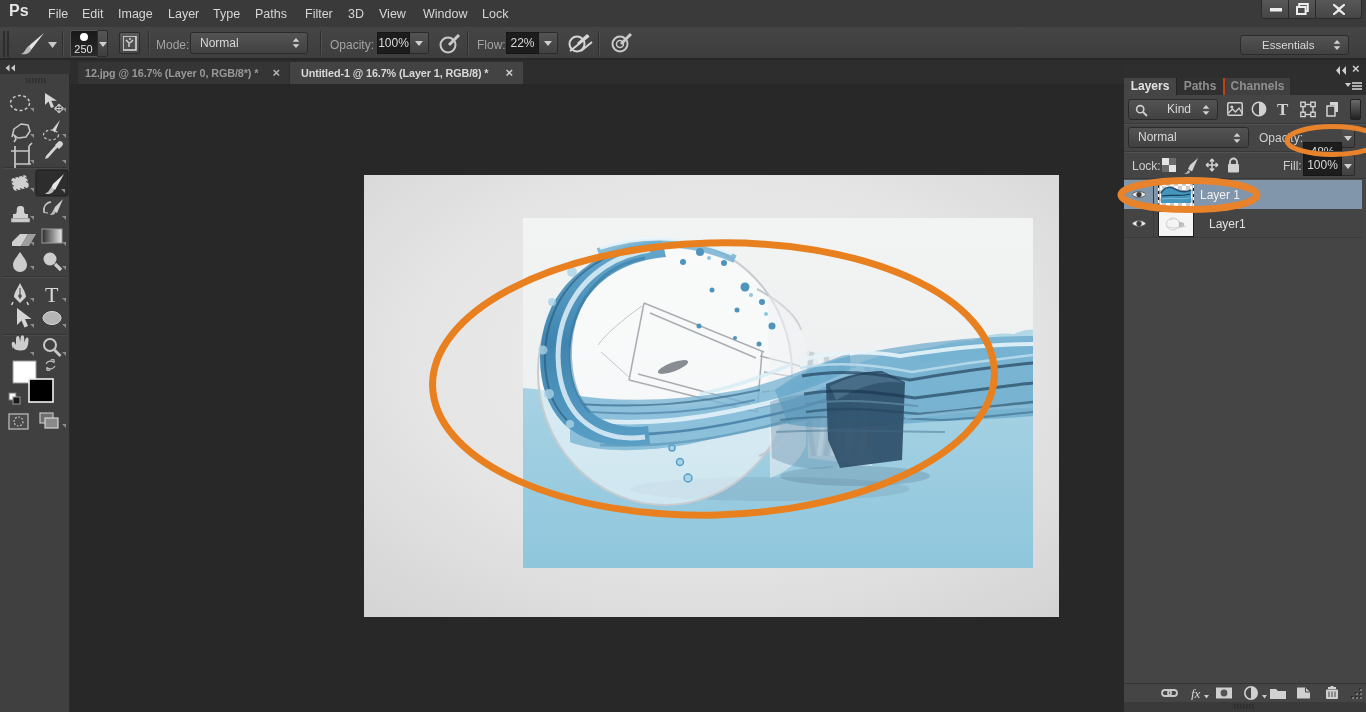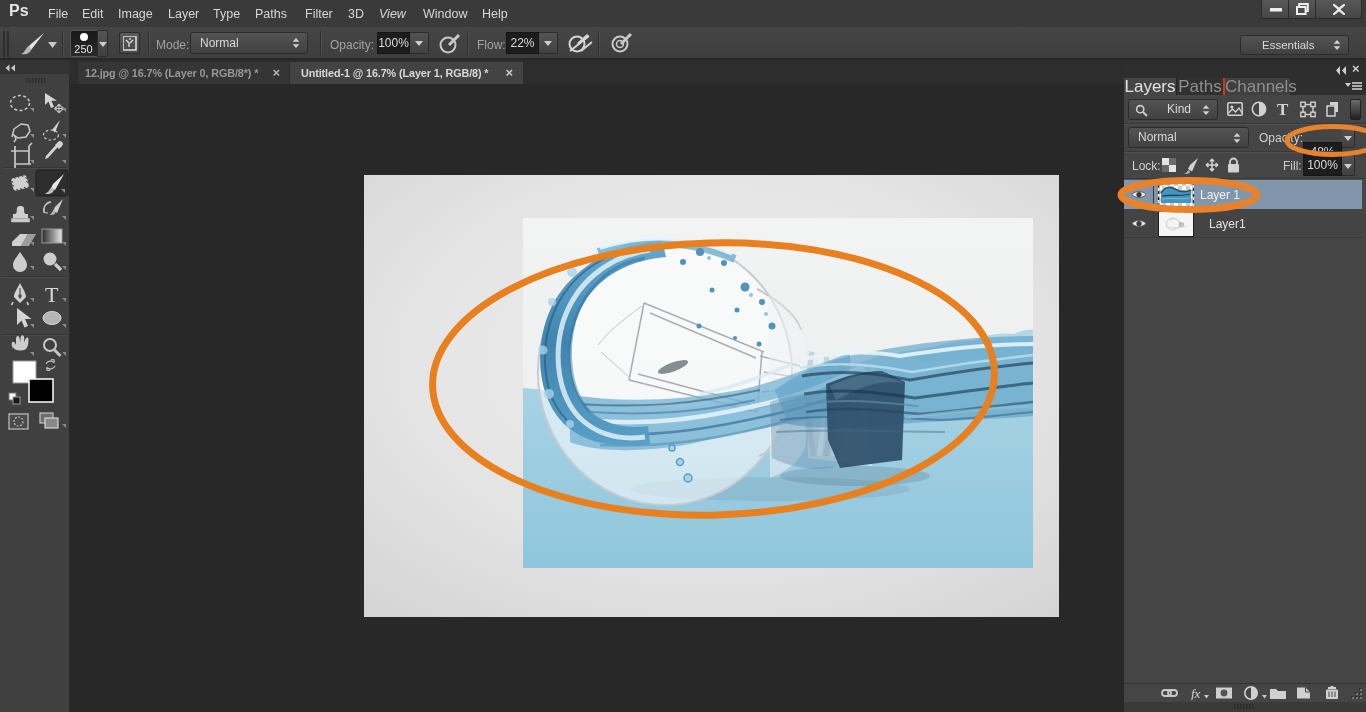--- a/index.html
+++ b/index.html
@@ -48,44 +48,44 @@
   #toolhead { left:0; top:60px; width:70px; height:14px; background:#333333; }
   #toolcol { left:0; top:74px; width:70px; height:638px; background:#404040; border-right:1px solid #2a2a2a;}
 
   
   #paste { left:70px; top:84px; width:1054px; height:628px; background:#282828; }
 
   
   #dock { left:1124px; top:60px; width:242px; height:652px; background:#2d2d2d; }
   #phead { left:1124px; top:64px; width:242px; height:14px; background:#2e2e2e; }
   #ptabs { left:1124px; top:78px; width:242px; height:17px; background:#2e2e2e; }
-  .ptab { position:absolute; top:78px; height:17px; font-size:17px; font-weight:normal; line-height:17px; text-align:center; }
+  .ptab { position:absolute; top:78px; height:17px; font-size:12px; font-weight:bold; line-height:17px; text-align:center; }
   #pbody { left:1124px; top:95px; width:242px; height:588px; background:#454545; }
   #pbot { left:1124px; top:683px; width:242px; height:19px; background:#454545; border-top:1px solid #333; }
   #pstrip { left:1124px; top:702px; width:242px; height:10px; background:#3a3a3a; }
   .prow-sep { position:absolute; left:0; width:242px; height:1px; background:#383838; box-shadow:0 1px 0 #515151;}
   .plabel { position:absolute; font-size:12px; color:#cfcfcf; }
 </style>
 </head>
 <body>
 <div id="app">
 
   <div id="menubar" class="abs"></div>
   <div id="pslogo" class="abs">Ps</div>
   <div class="mitem" style="left:48px;">File</div>
   <div class="mitem" style="left:82px;">Edit</div>
   <div class="mitem" style="left:118px;">Image</div>
   <div class="mitem" style="left:168px;">Layer</div>
   <div class="mitem" style="left:213px;">Type</div>
   <div class="mitem" style="left:255px;">Paths</div>
   <div class="mitem" style="left:305px;">Filter</div>
   <div class="mitem" style="left:348px;">3D</div>
-  <div class="mitem" style="left:379px;font-style:italic;">View</div>
+  <div class="mitem" style="left:379px;">View</div>
   <div class="mitem" style="left:423px;">Window</div>
-  <div class="mitem" style="left:482px;">Help</div>
+  <div class="mitem" style="left:482px;">Lock</div>
   <div id="winbtns" class="abs">
     <div class="wbtn" id="wmin">
         <svg width="12" height="4" style="position:absolute;left:8px;top:8px;">
           <rect width="12" height="3.5" fill="#ededed"></rect>
         </svg>
       </div>
     <div class="wbtn" id="wres">
         <svg width="13" height="12" style="position:absolute;left:7px;top:3px;" viewBox="0 0 13 12">
       <rect x="3.2" y="1" width="8.6" height="7" fill="none" stroke="#ededed" stroke-width="2"></rect>
       <rect x="1" y="4" width="8.6" height="7" fill="#4c4c4c" stroke="#ededed" stroke-width="2"></rect>

